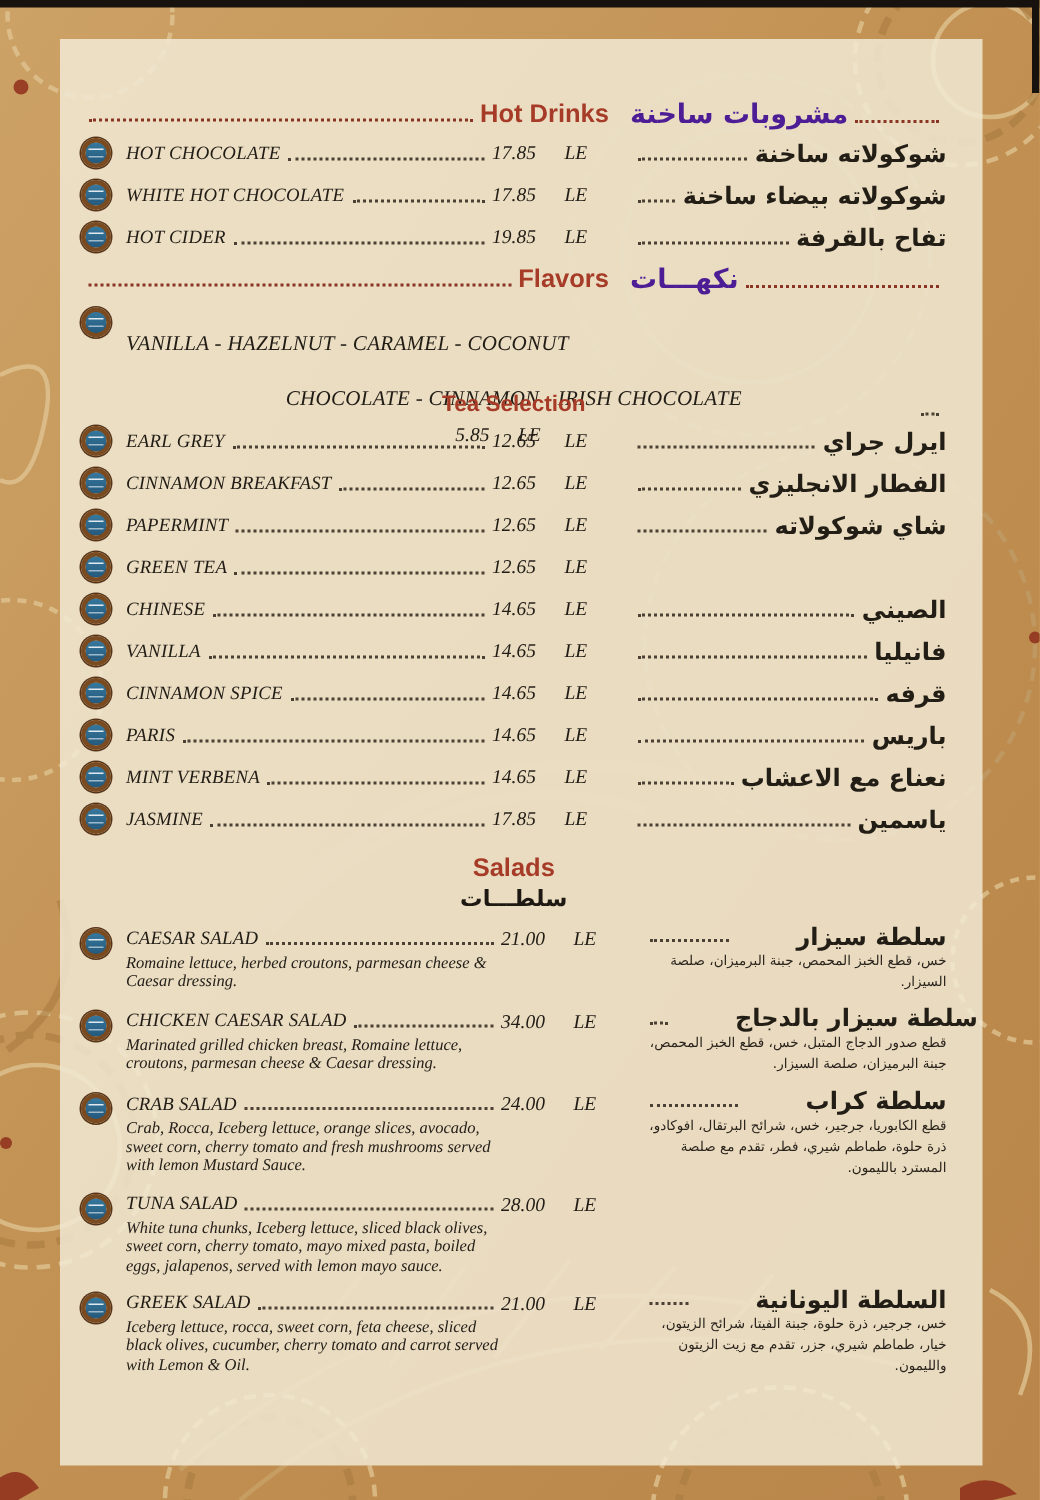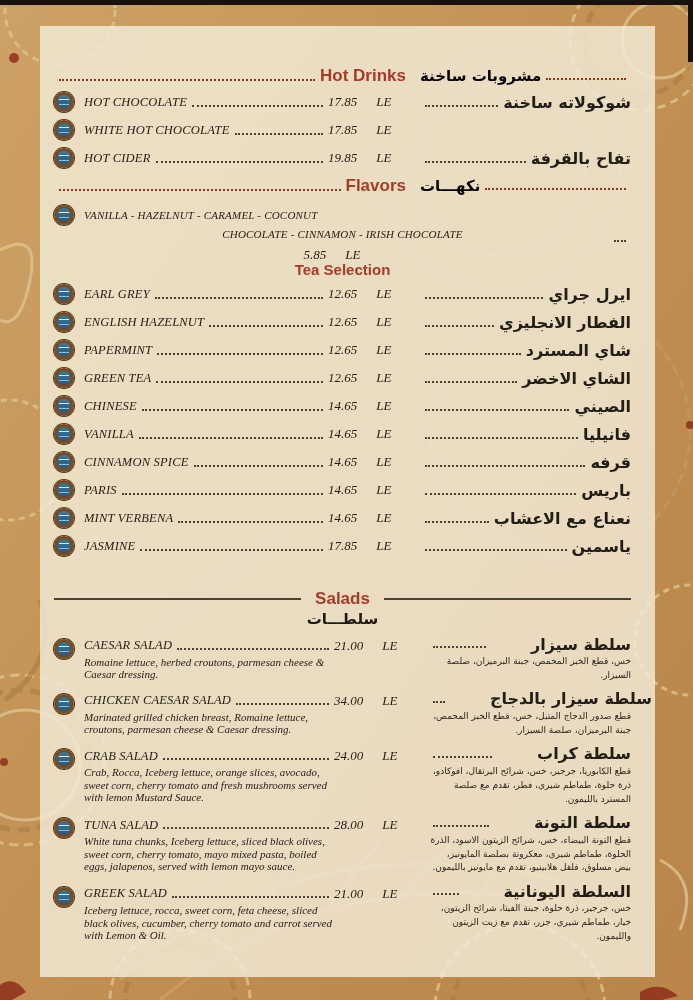--- a/index.html
+++ b/index.html
@@ -41,36 +41,36 @@
     font-family:"DejaVu Sans",sans-serif;font-weight:bold;font-size:16px;
     white-space:nowrap;color:#221d15;
   }
   
   .hdr-row{display:flex;align-items:center;height:24px;}
   .hdr-en{
     font-family:"Liberation Sans",sans-serif;font-weight:600;
     color:#a63b28;font-size:17px;white-space:nowrap;
   }
   .hdr-ar-red{
-    font-family:"DejaVu Sans",sans-serif;font-weight:bold;font-size:15px;
-    color:#000000;white-space:nowrap;
+    font-family:"DejaVu Sans",sans-serif;font-weight:bold;font-size:18px;
+    color:#4c1d95;white-space:nowrap;
   }
   .center-hdr{text-align:center;margin-top:8px;}
   .center-hdr .hdr-en{font-size:15px;text-align:center;}
   .hdr-ar-black{
     font-family:"DejaVu Sans",sans-serif;font-weight:bold;font-size:15px;
     color:#1d1812;text-align:center;line-height:1.2;
   }
-  .rule-row{display:flex;align-items:center;margin-top:28px;height:22px;}
+  .rule-row{display:flex;align-items:center;margin-top:8px;height:22px;flex-direction:column;}
   .rule{flex:1;height:2px;background:#4a4035;}
   .rule-title{margin:0 14px;}
   
   .flavor1{height:27px;margin-top:3px;}
   .flavor2{height:25px;flex-direction:column;}
-  .flavor-text{font-style:italic;font-size:11px;letter-spacing:.2px;white-space:nowrap;}
+  .flavor-text{font-style:italic;font-size:14px;letter-spacing:.2px;white-space:nowrap;margin-top:31px;}
   .flavor-indent{width:24px;flex:0 0 auto;}
   
   .salad-row{display:flex;align-items:center;margin-top:7px;}
   .salad-left{width:358px;display:flex;align-items:flex-start;flex:0 0 auto;}
   .salad-left .badge{margin-top:2px;}
   .salad-left-main{flex:1;min-width:0;}
   .salad-title-row{display:flex;align-items:center;height:18px;}
   .desc-en{
     font-style:italic;font-size:11px;line-height:1.14;max-width:250px;
     color:#25201a;margin-top:1px;
@@ -170,20 +170,24 @@
           <span class="ar-name">شوكولاته ساخنة</span>
         </div>
       </div>
       <div class="item-row">
         <div class="left-group">
           <span class="badge"></span>
           <span class="en-name">WHITE HOT CHOCOLATE</span>
           <span class="dots"></span>
           <span class="price-wrap"><span>17.85</span><span class="price-cur">LE</span></span>
         </div>
+        <div class="ar-part">
+          <span class="dots"></span>
+          <span class="ar-name">شوكولاته بيضاء ساخنة</span>
+        </div>
       </div>
       <div class="item-row">
         <div class="left-group">
           <span class="badge"></span>
           <span class="en-name">HOT CIDER</span>
           <span class="dots"></span>
           <span class="price-wrap"><span>19.85</span><span class="price-cur">LE</span></span>
         </div>
         <div class="ar-part">
           <span class="dots"></span>
@@ -225,51 +229,47 @@
           <span class="price-wrap"><span>12.65</span><span class="price-cur">LE</span></span>
         </div>
         <div class="ar-part">
           <span class="dots"></span>
           <span class="ar-name">ايرل جراي</span>
         </div>
       </div>
       <div class="item-row">
         <div class="left-group">
           <span class="badge"></span>
-          <span class="en-name">ENGLISH HAZELNUT</span>
+          <span class="en-name">CINNAMON BREAKFAST</span>
           <span class="dots"></span>
           <span class="price-wrap"><span>12.65</span><span class="price-cur">LE</span></span>
         </div>
         <div class="ar-part">
           <span class="dots"></span>
           <span class="ar-name">الفطار الانجليزي</span>
         </div>
       </div>
       <div class="item-row">
         <div class="left-group">
           <span class="badge"></span>
           <span class="en-name">PAPERMINT</span>
           <span class="dots"></span>
           <span class="price-wrap"><span>12.65</span><span class="price-cur">LE</span></span>
         </div>
         <div class="ar-part">
           <span class="dots"></span>
-          <span class="ar-name">شاي المسترد</span>
+          <span class="ar-name">شاي شوكولاته</span>
         </div>
       </div>
       <div class="item-row">
         <div class="left-group">
           <span class="badge"></span>
           <span class="en-name">GREEN TEA</span>
           <span class="dots"></span>
           <span class="price-wrap"><span>12.65</span><span class="price-cur">LE</span></span>
-        </div>
-        <div class="ar-part">
-          <span class="dots"></span>
-          <span class="ar-name">الشاي الاخضر</span>
         </div>
       </div>
       <div class="item-row">
         <div class="left-group">
           <span class="badge"></span>
           <span class="en-name">CHINESE</span>
           <span class="dots"></span>
           <span class="price-wrap"><span>14.65</span><span class="price-cur">LE</span></span>
         </div>
         <div class="ar-part">
@@ -411,27 +411,20 @@
           <span class="badge"></span>
           <div class="salad-left-main">
             <div class="salad-title-row">
               <span class="en-name">TUNA SALAD</span>
               <span class="dots"></span>
               <span class="price-wrap"><span>28.00</span><span class="price-cur">LE</span></span>
             </div>
             <div class="desc-en">White tuna chunks, Iceberg lettuce, sliced black olives, sweet corn, cherry tomato, mayo mixed pasta, boiled eggs, jalapenos, served with lemon mayo sauce.</div>
           </div>
         </div>
-        <div class="salad-right">
-          <div class="salad-ar-title-row">
-            <span class="dots"></span>
-            <span class="ar-name">سلطة التونة</span>
-          </div>
-          <div class="desc-ar" dir="rtl">قطع التونة البيضاء، خس، شرائح الزيتون الاسود، الذرة الحلوة، طماطم شيري، معكرونة بصلصة المايونيز، بيض مسلوق، فلفل هلابينيو، تقدم مع مايونيز بالليمون.</div>
-        </div>
       </div>
       <div class="salad-row">
         <div class="salad-left">
           <span class="badge"></span>
           <div class="salad-left-main">
             <div class="salad-title-row">
               <span class="en-name">GREEK SALAD</span>
               <span class="dots"></span>
               <span class="price-wrap"><span>21.00</span><span class="price-cur">LE</span></span>
             </div>

